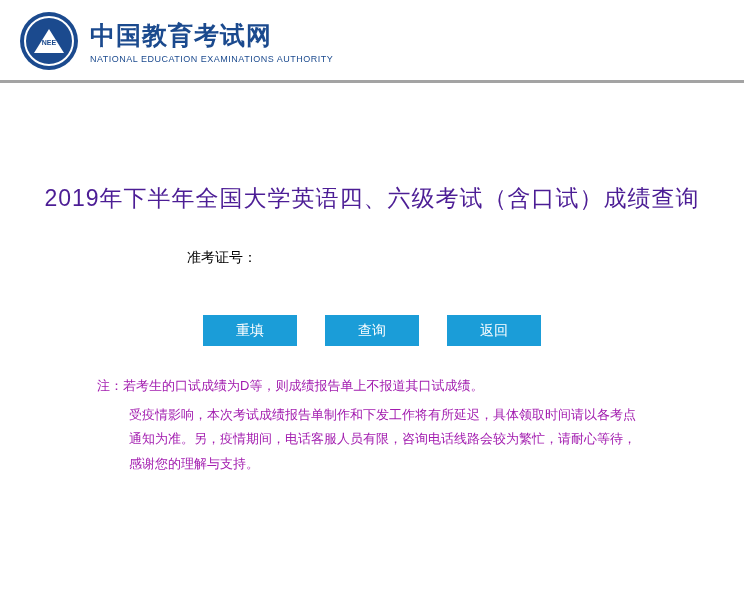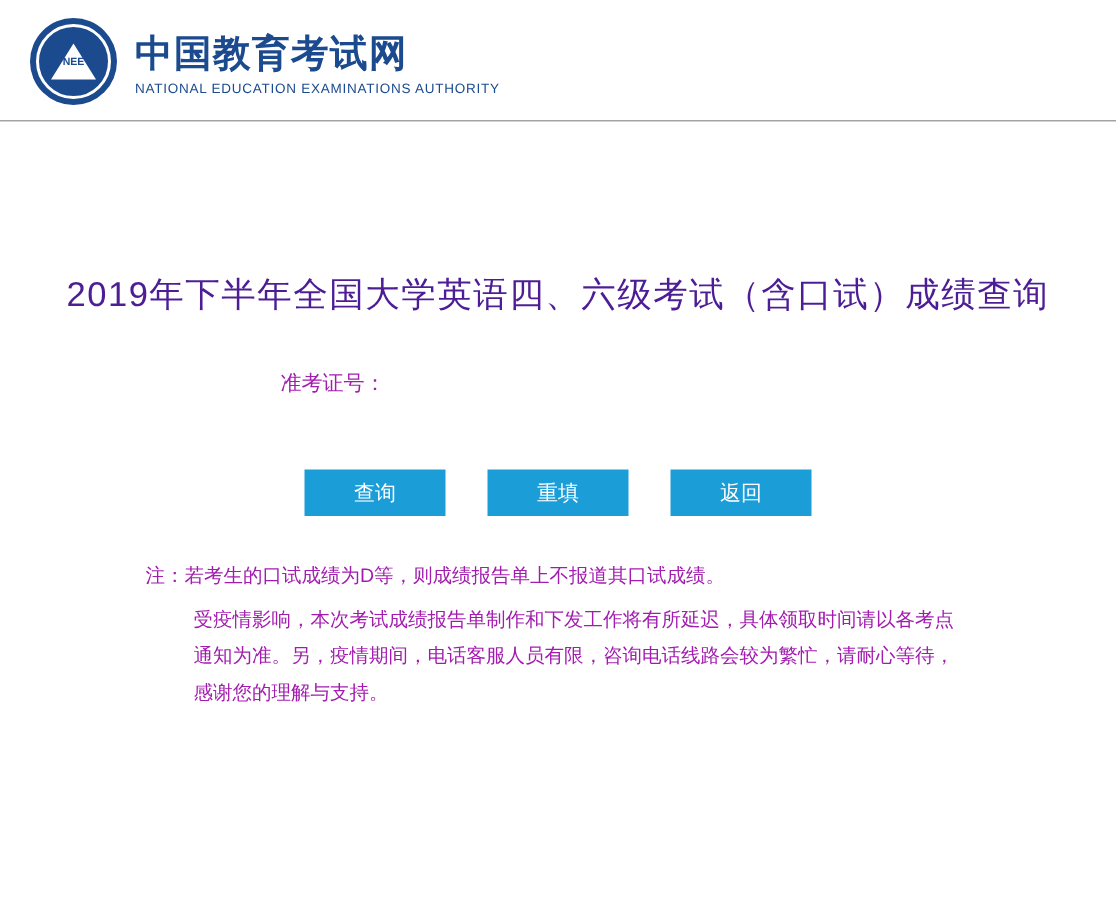--- a/index.html
+++ b/index.html
@@ -10,21 +10,21 @@
     body {
       font-family: "Microsoft YaHei", Arial, sans-serif;
       background: #fff;
       width: 744px;
       height: 612px;
     }
     .header {
       display: flex;
       align-items: center;
       padding: 12px 20px 10px 20px;
-      border-bottom: 1px solid #a3a3a3;
+      border-bottom: 3px solid #a3a3a3;
     }
     .logo-circle {
       width: 58px;
       height: 58px;
       border-radius: 50%;
       background: #1b4a8e;
       position: relative;
       margin-right: 12px;
       flex-shrink: 0;
     }
@@ -98,21 +98,21 @@
     }
     .form-row {
       display: flex;
       align-items: flex-start;
       margin-bottom: 24px;
     }
     .form-label {
       width: 115px;
       text-align: right;
       font-size: 14px;
-      color: #a21caf;
+      color: #000000;
       padding-top: 5px;
       padding-right: 10px;
     }
     .form-input-wrap {
       flex: 1;
       text-align: left;
     }
     .form-input {
       width: 255px;
       height: 29px;
@@ -175,22 +175,22 @@
   <h1 class="page-title">2019年下半年全国大学英语四、六级考试（含口试）成绩查询</h1>
 
   <div class="form">
     <div class="form-row">
       <div class="form-label">准考证号：</div>
     </div>
     <div class="form-row">
     </div>
 
     <div class="button-row">
+      <button class="btn">重填</button>
       <button class="btn">查询</button>
-      <button class="btn">重填</button>
       <button class="btn">返回</button>
     </div>
   </div>
 
   <div class="notes">
     <div class="note-line">注：若考生的口试成绩为D等，则成绩报告单上不报道其口试成绩。</div>
     <div class="note-line note-indent">受疫情影响，本次考试成绩报告单制作和下发工作将有所延迟，具体领取时间请以各考点通知为准。另，疫情期间，电话客服人员有限，咨询电话线路会较为繁忙，请耐心等待，感谢您的理解与支持。</div>
   </div>
 </div>
 

